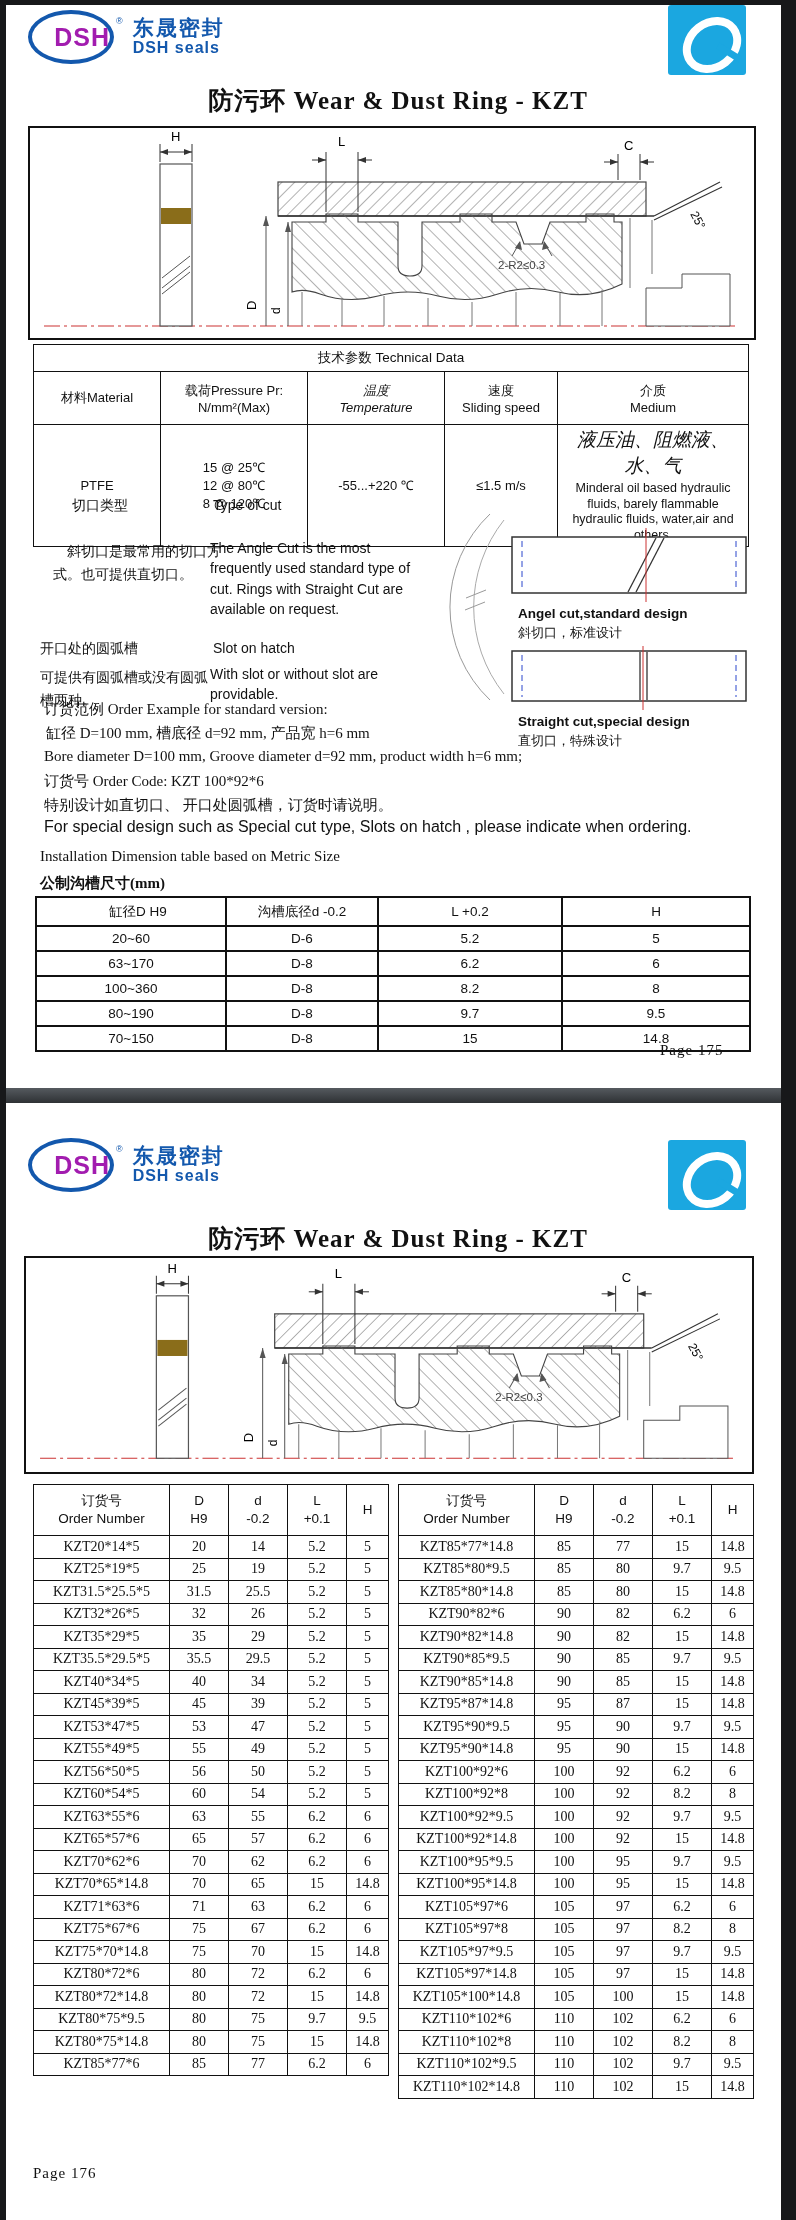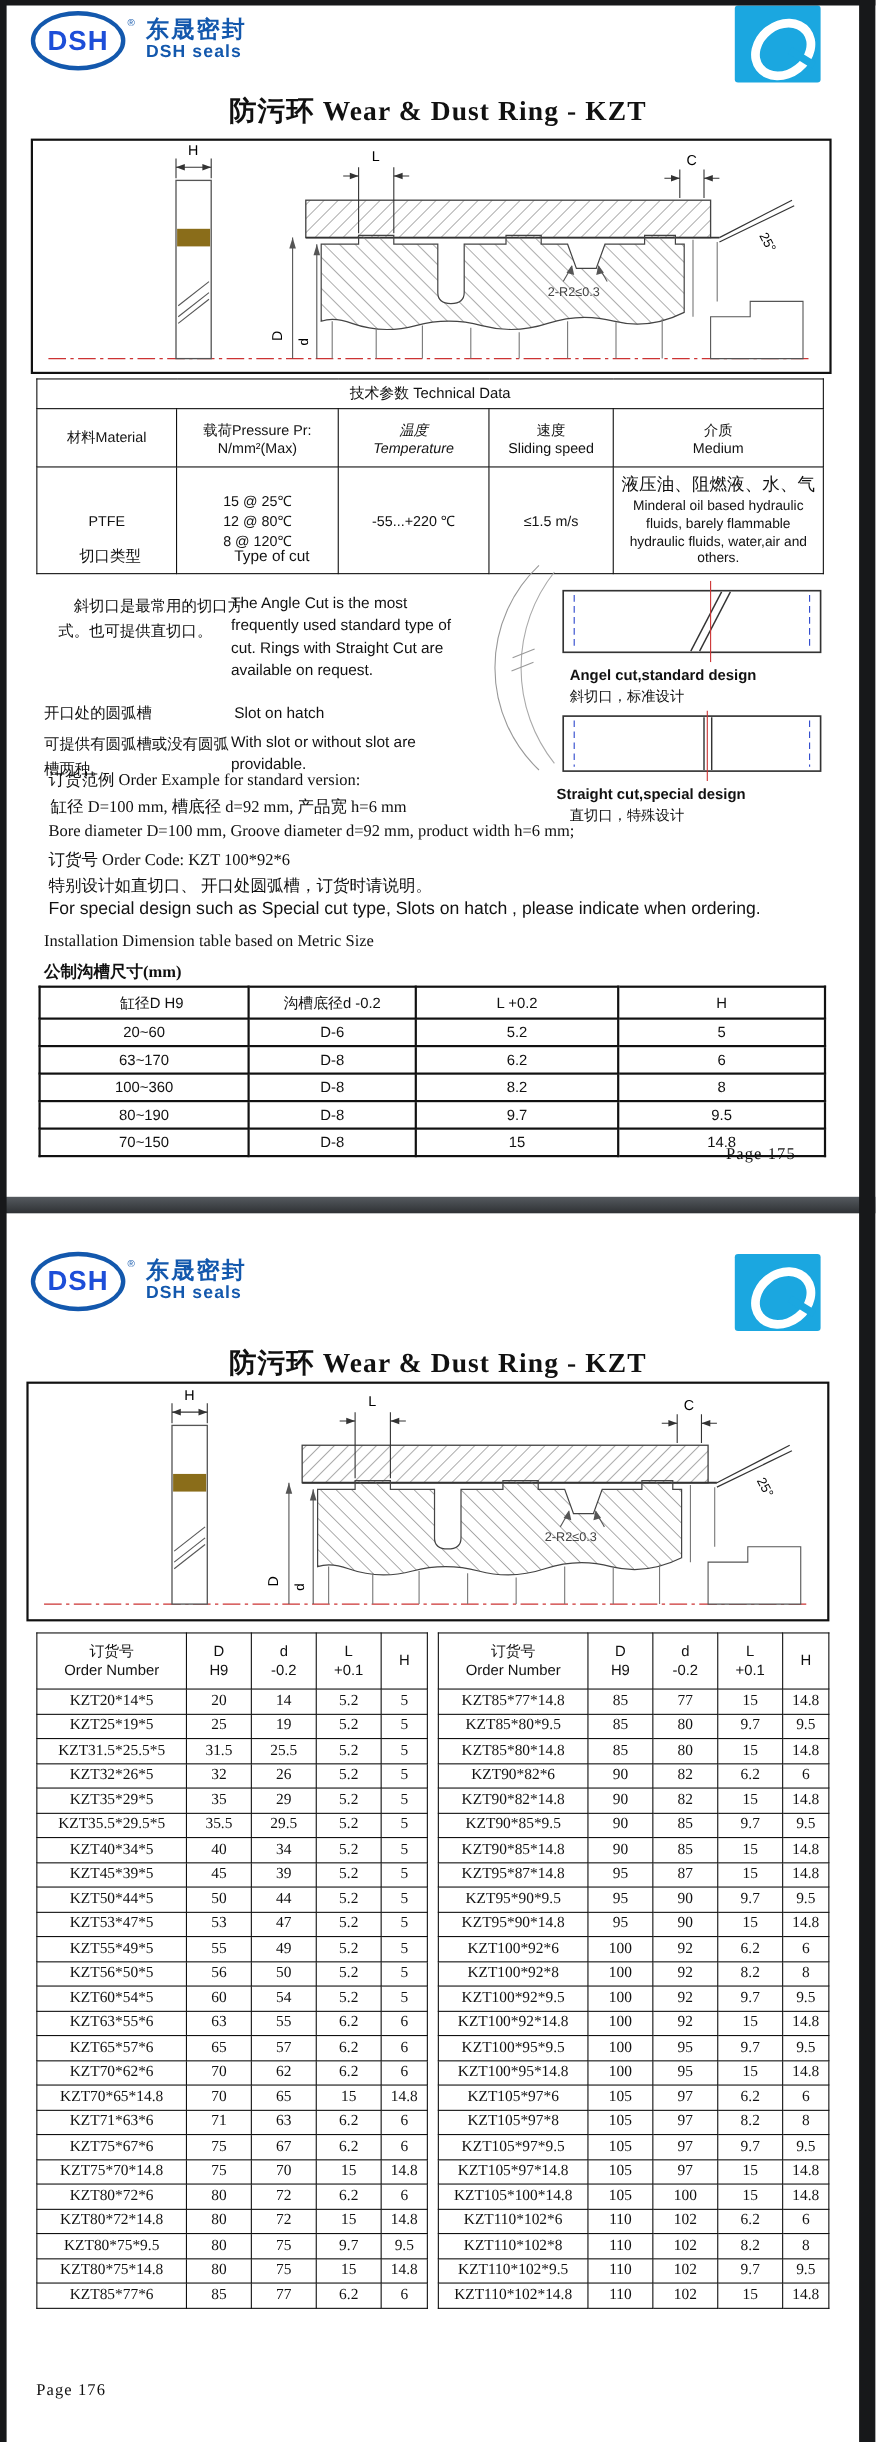--- a/index.html
+++ b/index.html
@@ -8,42 +8,42 @@
   .abs{position:absolute;}
   
   .edge-top{left:0;top:0;width:796px;height:5px;background:#17181a;}
   .edge-left{left:0;top:0;width:6px;height:2220px;background:#17181a;}
   .edge-right{right:0;top:0;width:15px;height:2220px;background:#17181a;}
   .page-divider{left:0;top:1088px;width:796px;height:15px;
        background:linear-gradient(#555a5f,#2e3134);}
   
   .dsh-logo{display:flex;align-items:center;gap:6px;}
   .dsh-oval{width:78px;height:46px;border:4px solid #1358ad;border-radius:50%;
-       display:flex;align-items:center;justify-content:center;
-       color:#1d4ed8;font-weight:bold;font-size:25px;letter-spacing:1px;}
+       display:flex;align-items:center;justify-content:flex-end;
+       color:#a21caf;font-weight:bold;font-size:25px;letter-spacing:1px;}
   .dsh-reg{font-size:9px;color:#1358ad;vertical-align:top;position:relative;top:-16px;left:-4px;}
   .dsh-cn{color:#1358ad;font-weight:bold;font-size:21px;letter-spacing:2px;line-height:1.05;}
   .dsh-en{color:#1358ad;font-weight:bold;font-size:16px;letter-spacing:1px;}
   
   .brand{width:78px;height:70px;background:#1ba7e0;border-radius:3px;overflow:hidden;}
   .brand .ring{position:absolute;left:13px;top:14px;width:46px;height:36px;
        border:8px solid #fff;border-radius:50%;transform:rotate(-38deg);}
   .brand .gap{position:absolute;left:48px;top:44px;width:26px;height:7px;background:#1ba7e0;
        transform:rotate(32deg);}
   .title{width:796px;text-align:center;font-family:"Liberation Serif",serif;
        font-weight:600;font-size:25px;letter-spacing:1px;}
   .draw-frame{border:2px solid #111;background:#fff;}
   
   table{border-collapse:collapse;}
   .tech{width:716px;font-size:13px;}
   .tech th,.tech td{border:1.5px solid #111;text-align:center;vertical-align:middle;padding:2px 3px;}
   .tech .cap{height:22px;font-weight:normal;font-size:13.5px;}
   .tech .hrow th{height:48px;font-weight:normal;}
   .tech .drow td{height:92px;}
-  .medium-cn{font-size:16px;margin-bottom:2px;}
+  .medium-cn{font-size:19px;margin-bottom:2px;font-style:italic;}
   .medium-en{font-size:12.5px;line-height:1.25;}
   
   .metric{width:716px;font-size:13.5px;}
   .metric th,.metric td{border:2px solid #111;text-align:center;font-weight:normal;}
   .metric th{height:25px;}
   .metric td{height:21px;}
   
   .lbl{font-size:14px;}
   .para-cn{font-size:14px;font-family:"Liberation Serif",serif;line-height:1.65;}
   .para-en{font-size:14px;line-height:1.45;}
@@ -233,21 +233,21 @@
 <div class="abs para-en" style="left:210px;top:664px;width:205px;">With slot or without slot are providable.</div>
 
 <svg class="abs" style="left:510px;top:646px;" width="240" height="64">
   <rect x="2" y="5" width="234" height="50" fill="#fff" stroke="#333" stroke-width="1.5"></rect>
   <line x1="12" y1="9" x2="12" y2="51" stroke="#2b46cc" stroke-dasharray="6 4"></line>
   <line x1="226" y1="9" x2="226" y2="51" stroke="#2b46cc" stroke-dasharray="6 4"></line>
   <line x1="130" y1="6" x2="130" y2="54" stroke="#333" stroke-width="1.3"></line>
   <line x1="137" y1="6" x2="137" y2="54" stroke="#333" stroke-width="1.3"></line>
   <line x1="133" y1="0" x2="133" y2="64" stroke="#cc3333" stroke-width="1"></line>
 </svg>
-<div class="abs cut-cap-en" style="left:506px;top:714px;text-align:center;">Straight cut,special design</div>
+<div class="abs cut-cap-en" style="left:518px;top:714px;text-align:center;">Straight cut,special design</div>
 <div class="abs cut-cap-cn" style="left:518px;top:732px;font-weight:normal;">直切口，特殊设计</div>
 
 <div class="abs order-line" style="left:44px;top:700px;width:430px;">订货范例  Order Example for standard version:</div>
 <div class="abs order-line" style="left:46px;top:724px;">缸径 D=100 mm, 槽底径 d=92 mm, 产品宽 h=6 mm</div>
 <div class="abs order-line" style="left:44px;top:748px;">Bore diameter D=100 mm, Groove diameter d=92 mm, product width h=6 mm;</div>
 <div class="abs order-line" style="left:44px;top:772px;">订货号 Order Code:   KZT 100*92*6</div>
 <div class="abs order-line" style="left:44px;top:796px;">特别设计如直切口、 开口处圆弧槽，订货时请说明。</div>
 <div class="abs order-line big" style="left:44px;top:818px;">For special design such as Special cut type, Slots on hatch , please indicate when ordering.</div>
 
 <div class="abs sec-title" style="left:40px;top:848px;">Installation Dimension table based on Metric Size</div>
@@ -461,27 +461,20 @@
         <td>5</td>
       </tr>
       <tr>
         <td>KZT45*39*5</td>
         <td>45</td>
         <td>39</td>
         <td>5.2</td>
         <td>5</td>
       </tr>
       <tr>
-        <td>KZT50*44*5</td>
-        <td>50</td>
-        <td>44</td>
-        <td>5.2</td>
-        <td>5</td>
-      </tr>
-      <tr>
         <td>KZT53*47*5</td>
         <td>53</td>
         <td>47</td>
         <td>5.2</td>
         <td>5</td>
       </tr>
       <tr>
         <td>KZT55*49*5</td>
         <td>55</td>
         <td>49</td>

